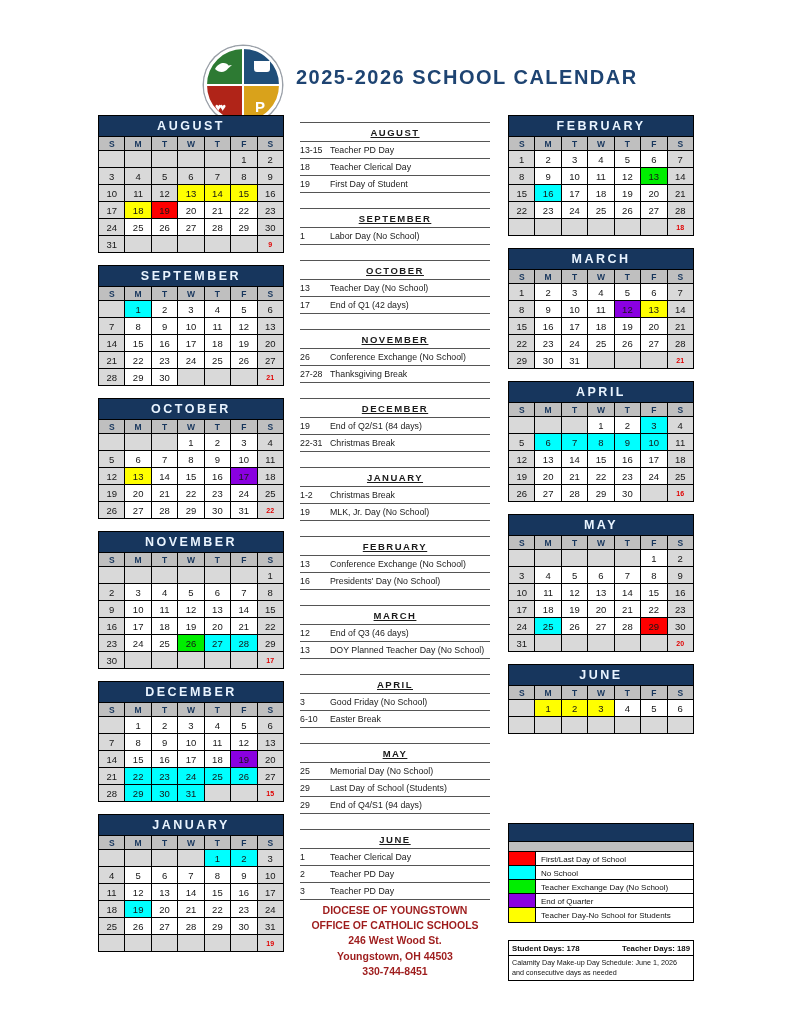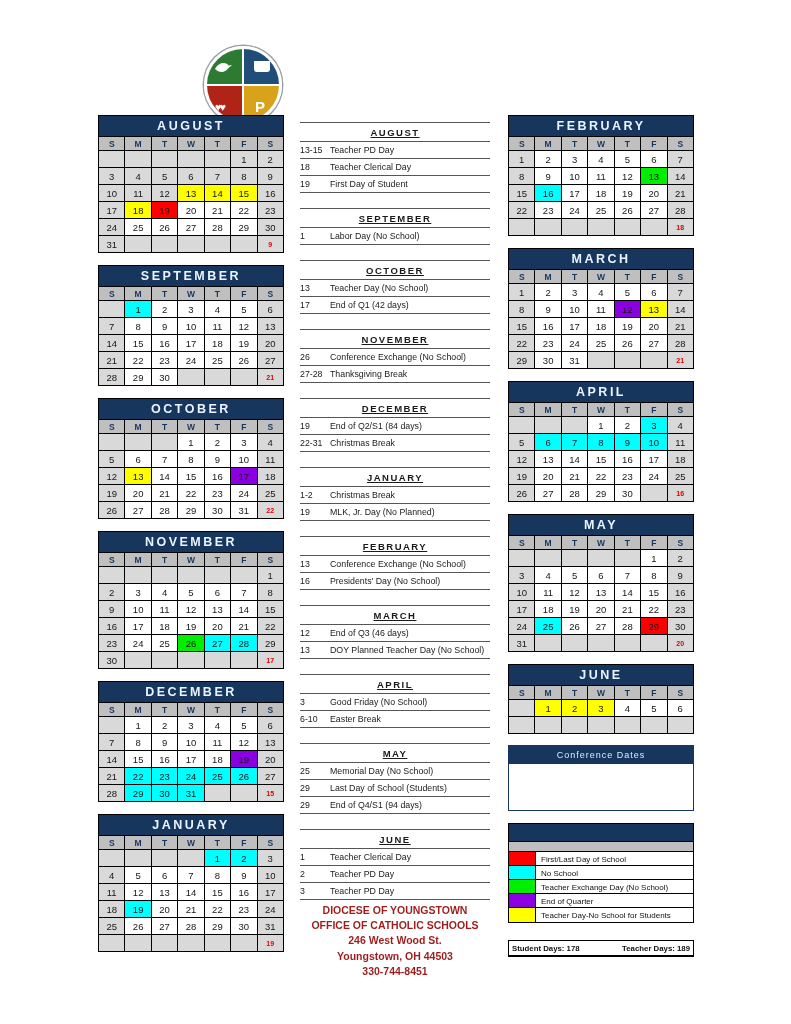--- a/index.html
+++ b/index.html
@@ -85,20 +85,21 @@
   <div class="logo">
     <span class="q q-dove">
       <svg viewBox="0 0 20 20" width="20" height="20">
           <path d="M2 12 C6 4 14 5 15.5 8.5 L19 8 L15 11.5 C12 16 6 16 2 12 Z" fill="#ffffff"></path>
         </svg>
     </span>
     <span class="q q-book"></span>
     <span class="q q-hearts">♥♥</span>
     <span class="q q-p">P</span>
   </div>
+  <div class="page-title">2025-2026 SCHOOL CALENDAR</div>
 
   <div class="col-left" id="col-left">
       <table class="month">
         <tbody>
           <tr>
             <th class="mh" colspan="7">AUGUST</th>
           </tr>
           <tr>
             <td class="dh">S</td>
             <td class="dh">M</td>
@@ -836,21 +837,21 @@
           </div>
         </div>
         <div class="sec">
           <div class="sec-h">JANUARY</div>
           <div class="item">
             <span class="d">1-2</span>
             <span class="t">Christmas Break</span>
           </div>
           <div class="item">
             <span class="d">19</span>
-            <span class="t">MLK, Jr. Day (No Planned)</span>
+            <span class="t">MLK, Jr. Day (No School)</span>
           </div>
         </div>
         <div class="sec">
           <div class="sec-h">FEBRUARY</div>
           <div class="item">
             <span class="d">13</span>
             <span class="t">Conference Exchange (No School)</span>
           </div>
           <div class="item">
             <span class="d">16</span>
@@ -913,24 +914,20 @@
   </div>
 
   <div class="address" id="address-block">
       <div>DIOCESE OF YOUNGSTOWN</div>
       <div>OFFICE OF CATHOLIC SCHOOLS</div>
       <div>246 West Wood St.</div>
       <div>Youngstown, OH 44503</div>
       <div>330-744-8451</div>
     </div>
 
-  <div class="conf">
-    <div class="conf-h">Conference Dates</div>
-    <div class="conf-body"></div>
-  </div>
 
   <div class="legend">
     <div class="legend-top"></div>
     <div class="legend-gray"></div>
     <div id="legend-rows">
         <div class="lrow">
           <div class="lswatch" style="background: rgb(255, 0, 0);"></div>
           <div class="llabel">First/Last Day of School</div>
         </div>
         <div class="lrow">
@@ -950,15 +947,16 @@
           <div class="llabel">Teacher Day-No School for Students</div>
         </div>
       </div>
   </div>
 
   <div class="summary">
     <div class="sum-row">
       <span>Student Days: 178</span>
       <span>Teacher Days: 189</span>
     </div>
+    <div class="sum-cal">Calamity Day Make-up Day Schedule: June 1, 2026 and consecutive days as needed</div>
   </div>
 
 </div>
 
 </body></html>

